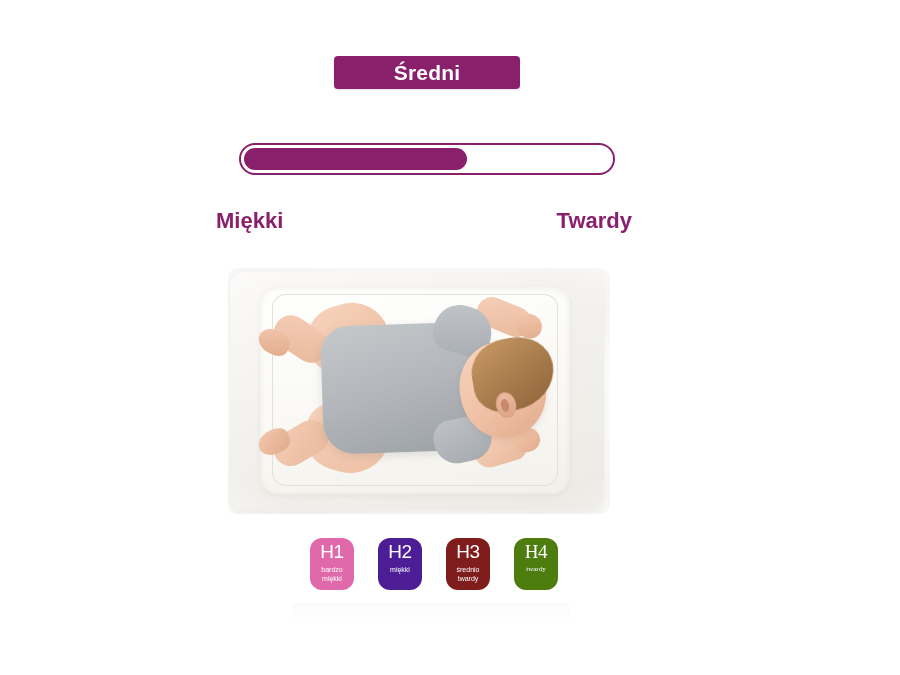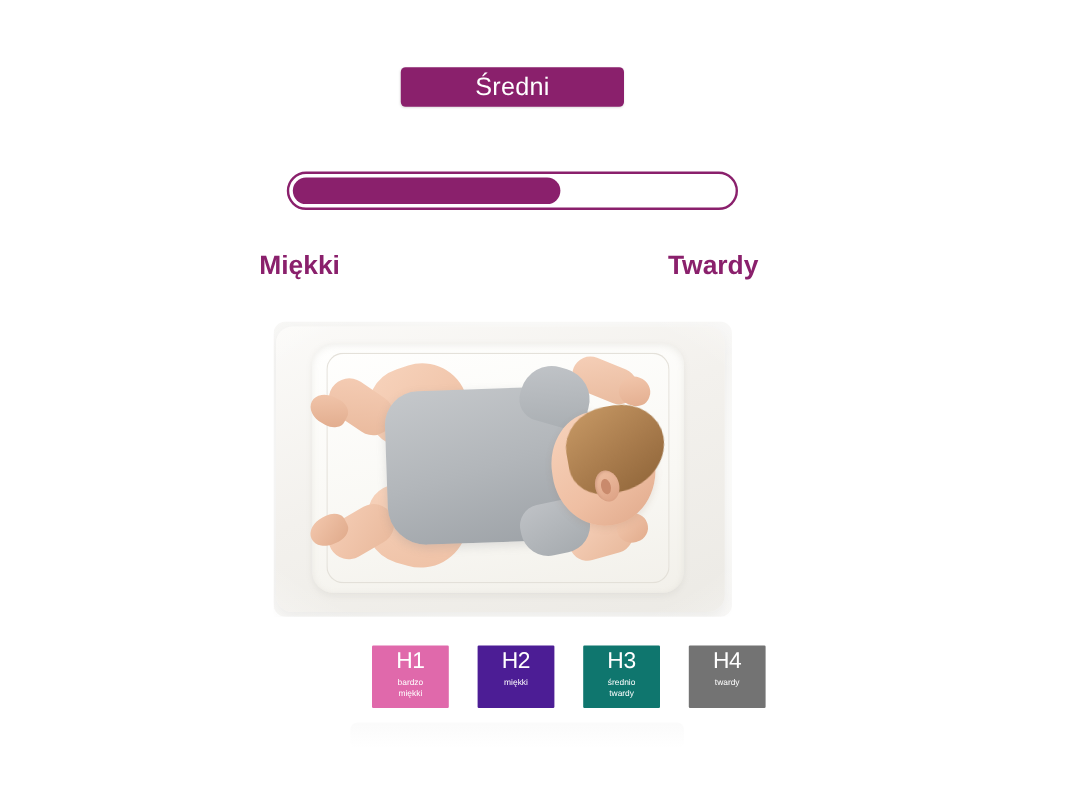--- a/index.html
+++ b/index.html
@@ -26,21 +26,21 @@
     background: #8a206c;
     border-radius: 4px;
     display: flex;
     align-items: center;
     justify-content: center;
     box-shadow: 0 1px 2px rgba(0,0,0,0.12);
   }
   .title-badge .label {
     color: #ffffff;
     font-size: 21px;
-    font-weight: normal;
+    font-weight: bold;
     letter-spacing: 0.2px;
     line-height: 1;
   }
 
   
   .slider-track {
     position: absolute;
     left: 239px;
     top: 143px;
     width: 376px;
@@ -254,23 +254,23 @@
 
   
   .legend {
     position: absolute;
     left: 310px;
     top: 538px;
     display: flex;
     gap: 24px;
   }
   .legend-item {
-    width: 64px;
+    width: 44px;
     height: 52px;
-    border-radius: 1px;
+    border-radius: 12px;
     display: flex;
     flex-direction: column;
     align-items: center;
     justify-content: flex-start;
     padding-top: 3px;
     box-sizing: border-box;
     color: #ffffff;
   }
   .legend-code {
     font-size: 19px;
@@ -334,22 +334,22 @@
 <div class="legend">
   <div class="legend-item" style="background: rgb(224, 105, 171);">
     <span class="legend-code">H1</span>
     <span class="legend-desc">bardzo
 miękki</span>
   </div>
   <div class="legend-item" style="background: #4c1d95;">
     <span class="legend-code">H2</span>
     <span class="legend-desc">miękki</span>
   </div>
-  <div class="legend-item" style="background: #0f766e;">
+  <div class="legend-item" style="background: #7f1d1d;">
     <span class="legend-code">H3</span>
     <span class="legend-desc">średnio
 twardy</span>
   </div>
-  <div class="legend-item" style="background: #737373;">
+  <div class="legend-item" style="background: #4d7c0f; font-family: Liberation Serif, serif;">
     <span class="legend-code">H4</span>
     <span class="legend-desc">twardy</span>
   </div>
 </div>
 
 </body></html>

